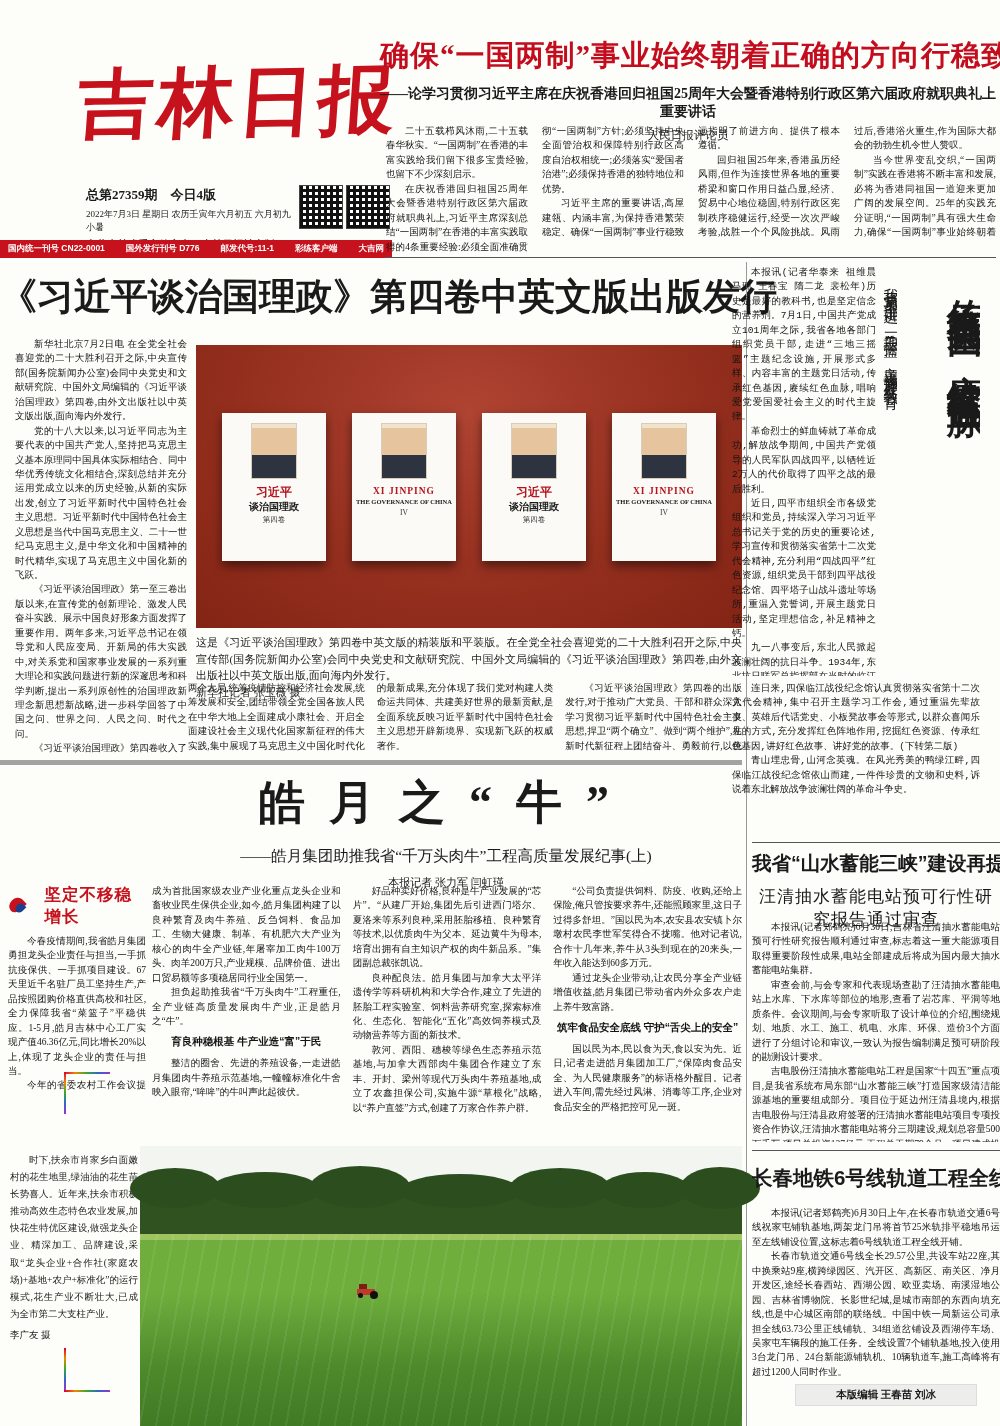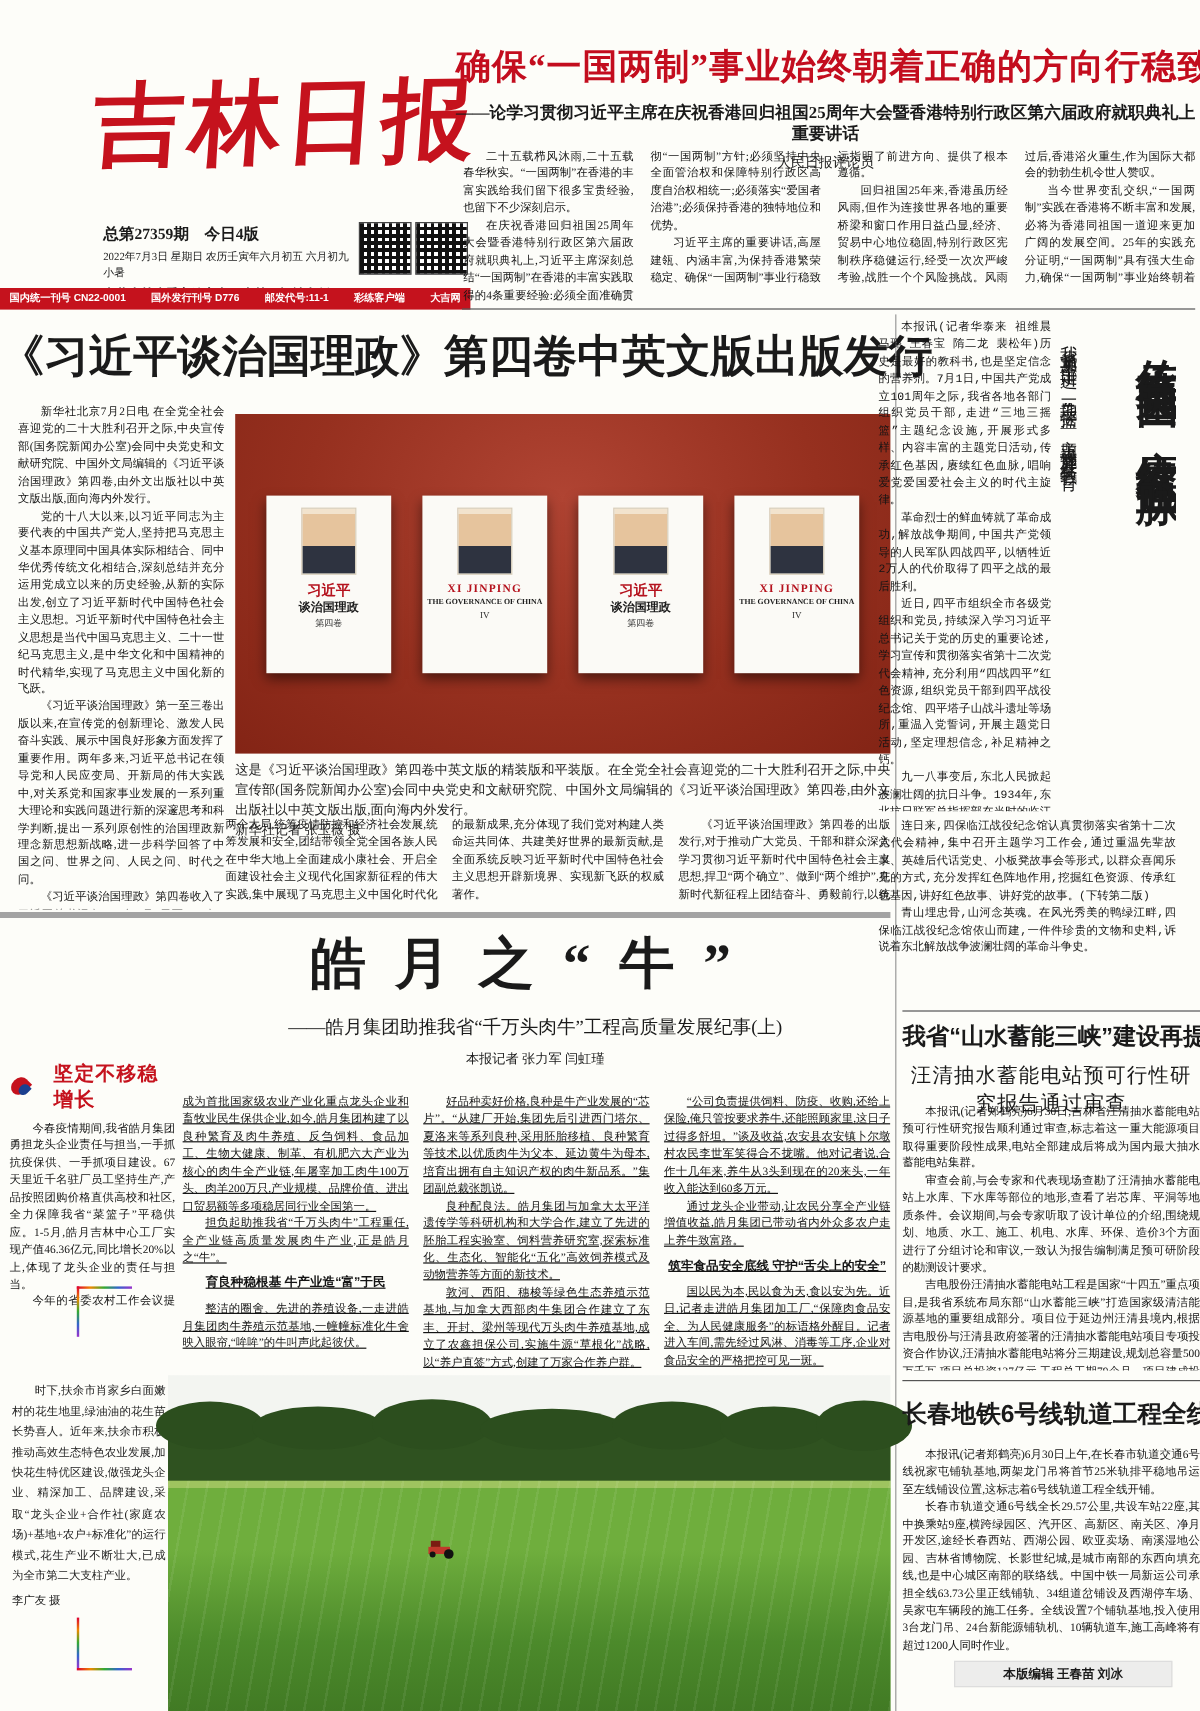--- a/index.html
+++ b/index.html
@@ -201,29 +201,29 @@
       <span class="flame"></span>
       <span class="sb-label">坚定不移稳增长</span>
     </div>
     <div class="body-text clip" style="margin-top:6px;height:160px;">
       <p>今春疫情期间,我省皓月集团勇担龙头企业责任与担当,一手抓抗疫保供、一手抓项目建设。67天里近千名驻厂员工坚持生产,产品按照团购价格直供高校和社区,全力保障我省“菜篮子”平稳供应。1-5月,皓月吉林中心工厂实现产值46.36亿元,同比增长20%以上,体现了龙头企业的责任与担当。</p>
       <p>今年的省委农村工作会议提出,要以农产品深加工和发展食品工业为重点,推动农业全产业链发展,打造全国人民的粮仓、中央厨房、食品加工厂,让吉林的优质米产品、肉食品进厨房、上餐桌、装口袋,推动农业增值、产业增效、群众增收。</p>
 
     </div>
   </div>
 
-  <div class="abs body-text cols-3 clip" style="left:152px;top:912px;width:590px;height:256px;text-decoration:underline;">
+  <div class="abs body-text cols-3 clip" style="left:152px;top:884px;width:590px;height:256px;">
     <p class="noind">成为首批国家级农业产业化重点龙头企业和畜牧业民生保供企业,如今,皓月集团构建了以良种繁育及肉牛养殖、反刍饲料、食品加工、生物大健康、制革、有机肥六大产业为核心的肉牛全产业链,年屠宰加工肉牛100万头、肉羊200万只,产业规模、品牌价值、进出口贸易额等多项稳居同行业全国第一。</p>
     <p>担负起助推我省“千万头肉牛”工程重任,全产业链高质量发展肉牛产业,正是皓月之“牛”。</p>
     <p class="inline-subhead">育良种稳根基 牛产业造“富”于民</p>
     <p>整洁的圈舍、先进的养殖设备,一走进皓月集团肉牛养殖示范基地,一幢幢标准化牛舍映入眼帘,“哞哞”的牛叫声此起彼伏。</p>
     <p>好品种卖好价格,良种是牛产业发展的“芯片”。“从建厂开始,集团先后引进西门塔尔、夏洛来等系列良种,采用胚胎移植、良种繁育等技术,以优质肉牛为父本、延边黄牛为母本,培育出拥有自主知识产权的肉牛新品系。”集团副总裁张凯说。</p>
     <p>良种配良法。皓月集团与加拿大太平洋遗传学等科研机构和大学合作,建立了先进的胚胎工程实验室、饲料营养研究室,探索标准化、生态化、智能化“五化”高效饲养模式及动物营养等方面的新技术。</p>
     <p>敦河、西阳、穗梭等绿色生态养殖示范基地,与加拿大西部肉牛集团合作建立了东丰、开封、梁州等现代万头肉牛养殖基地,成立了农鑫担保公司,实施牛源“草根化”战略,以“养户直签”方式,创建了万家合作养户群。</p>
-    <p>“公司负责提供饲料、防疫、收购,还给上保险,俺只管按要求养牛,还能照顾家里,这日子过得多舒坦。”谈及收益,农安县农安镇卜尔墩村农民李世军笑得合不拢嘴。他对记者说,合作十几年来,养牛从3头到现在的20来头,一年收入能达到60多万元。</p>
+    <p>“公司负责提供饲料、防疫、收购,还给上保险,俺只管按要求养牛,还能照顾家里,这日子过得多舒坦。”国以民为本,农安县农安镇卜尔墩村农民李世军笑得合不拢嘴。他对记者说,合作十几年来,养牛从3头到现在的20来头,一年收入能达到60多万元。</p>
     <p>通过龙头企业带动,让农民分享全产业链增值收益,皓月集团已带动省内外众多农户走上养牛致富路。</p>
     <p class="inline-subhead">筑牢食品安全底线 守护“舌尖上的安全”</p>
     <p>国以民为本,民以食为天,食以安为先。近日,记者走进皓月集团加工厂,“保障肉食品安全、为人民健康服务”的标语格外醒目。记者进入车间,需先经过风淋、消毒等工序,企业对食品安全的严格把控可见一斑。</p>
   </div>
 
   <div class="abs" style="left:64px;top:1072px;">
     <div class="bracket-h" style="position:absolute;left:0;top:0;"></div>
     <div class="bracket-v" style="position:absolute;left:0;top:0;"></div>
   </div>
   <div class="abs" style="left:64px;top:1348px;">

